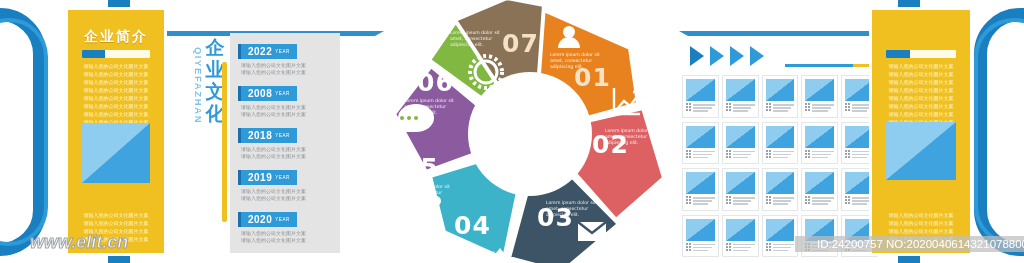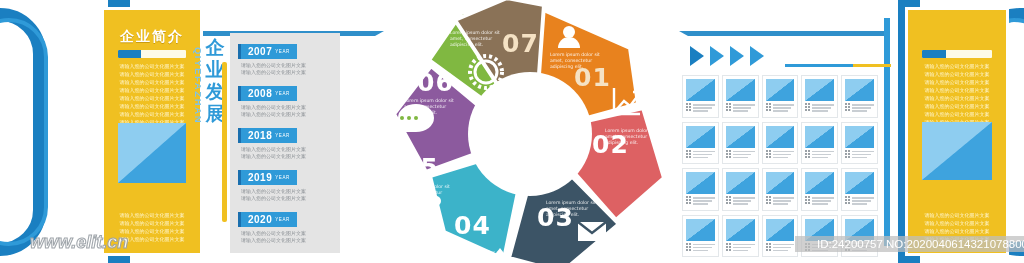--- a/index.html
+++ b/index.html
@@ -17,21 +17,21 @@
   .frame-bar-r2{position:absolute;left:884px;top:18px;width:6px;height:228px;background:#2f9ad8;}
 
   
   .rail{position:absolute;height:5px;background:#2f8fca;}
   .rail-l{left:160px;top:31px;width:215px;}
   .rail-l:after{content:"";position:absolute;right:-9px;top:0;border-left:9px solid #2f8fca;border-bottom:5px solid transparent;}
   .rail-r{left:688px;top:31px;width:196px;}
   .rail-r:before{content:"";position:absolute;left:-9px;top:0;border-right:9px solid #2f8fca;border-bottom:5px solid transparent;}
 
   
-  .ypanel{position:absolute;background:#f0c021;box-shadow:0 0 0 3px #ffffff;margin-left:36px;}
+  .ypanel{position:absolute;background:#f0c021;box-shadow:0 0 0 3px #ffffff;}
   .ypanel-l{left:68px;top:10px;width:96px;height:243px;}
   .ypanel-r{left:872px;top:10px;width:98px;height:243px;}
   .yp-title{position:absolute;left:0;right:0;top:18px;text-align:center;font-size:14px;font-weight:bold;color:#ffffff;letter-spacing:2px;
             text-shadow:0 1px 0 #c99b10;font-family:"DejaVu Sans","Liberation Sans",sans-serif;}
   .yp-bar{position:absolute;left:14px;right:14px;top:40px;height:8px;background:#fdfbe8;border-radius:1px;overflow:hidden;}
   .yp-bar i{display:block;width:34%;height:100%;background:#1a7fc1;}
   .yp-lines{position:absolute;left:9px;right:9px;}
   .yp-lines.top{top:53px;}
   .yp-lines.bottom{top:202px;}
   .yp-lines p{margin:0 0 2px 0;font-size:5px;line-height:6px;color:#fff7d2;text-align:center;white-space:nowrap;
@@ -135,28 +135,28 @@
     <div class="yp-photo"></div>
     <div class="yp-lines bottom">
       <p>请输入您的公司文化图片文案</p>
       <p>请输入您的公司文化图片文案</p>
       <p>请输入您的公司文化图片文案</p>
       <p>请输入您的公司文化图片文案</p>
     </div>
   </div>
 
   <div class="dev-head">
-    <div class="dev-cn">企业发展</div>
+    <div class="dev-cn">企业文化</div>
     <div class="dev-py">QIYEFAZHAN</div>
   </div>
 
   <div class="tl-accent"></div>
   <div class="tl">
     <div class="tl-item" style="top:8px">
-      <span class="tl-year"><span>2007</span><small>YEAR</small></span>
+      <span class="tl-year"><span>2022</span><small>YEAR</small></span>
       <div class="tl-txt">
         <p>请输入您的公司文化图片文案</p>
         <p>请输入您的公司文化图片文案</p>
       </div>
     </div>
     <div class="tl-item" style="top:50px">
       <span class="tl-year"><span>2008</span><small>YEAR</small></span>
       <div class="tl-txt">
         <p>请输入您的公司文化图片文案</p>
         <p>请输入您的公司文化图片文案</p>

